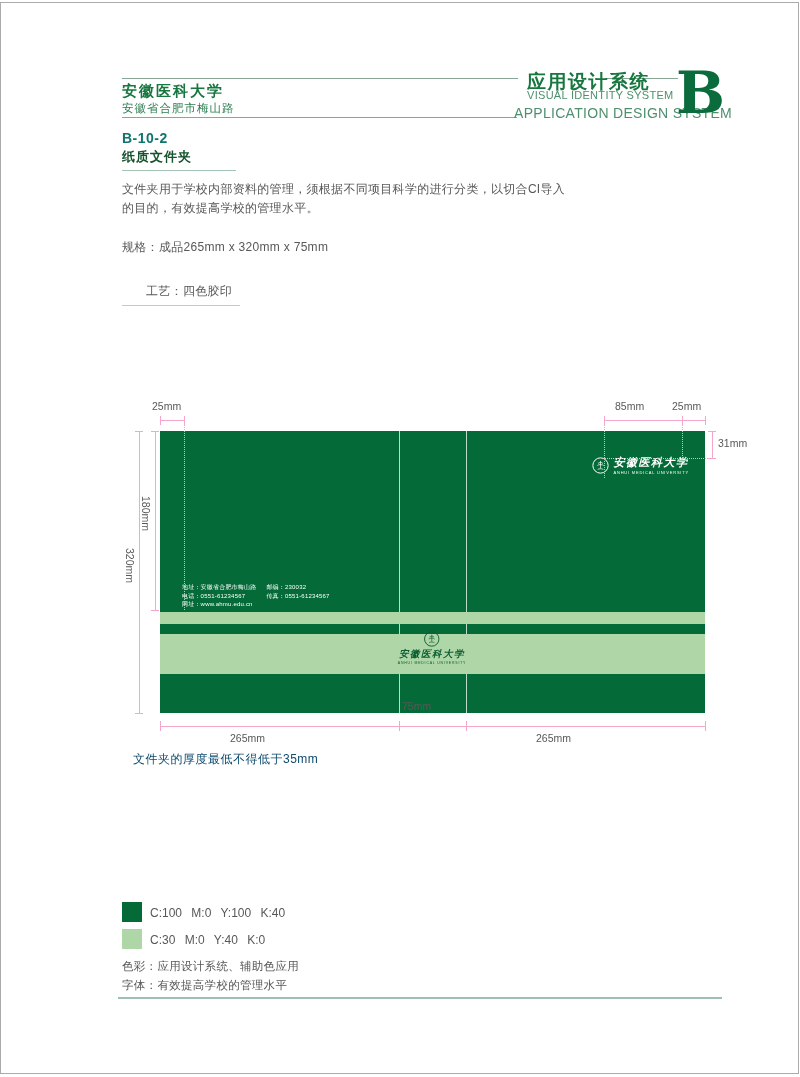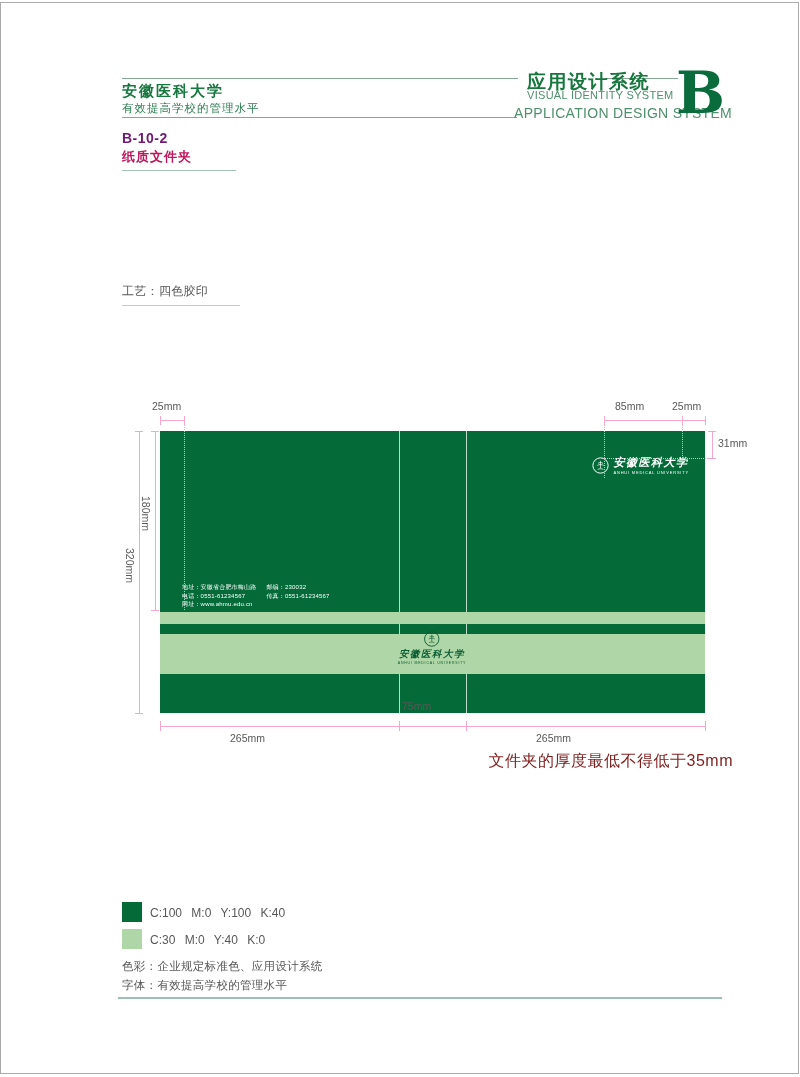--- a/index.html
+++ b/index.html
@@ -10,22 +10,22 @@
 
   
   .hline { position:absolute; height:1px; background:#86a794; }
   .uni-title { position:absolute; left:122px; top:82px; font-size:15px; font-weight:bold; color:#17773f; letter-spacing:2px; }
   .uni-sub { position:absolute; left:122px; top:101px; font-size:11.5px; color:#2e7e52; letter-spacing:1px; }
   .sys-cn { position:absolute; left:527px; top:69px; font-size:19px; font-weight:bold; color:#17773f; letter-spacing:1.5px; }
   .sys-en1 { position:absolute; left:527px; top:89px; font-size:11px; color:#4f8f6d; letter-spacing:0.3px; }
   .sys-en2 { position:absolute; left:514px; top:105px; font-size:14px; color:#4f8f6d; letter-spacing:0.3px; }
   .big-b { position:absolute; left:676px; top:64px; font-family:"DejaVu Serif","Liberation Serif",serif; font-size:58px; font-weight:bold; color:#0a6c3c; line-height:1; }
 
-  .sec-code { position:absolute; left:122px; top:130px; font-size:14px; font-weight:bold; color:#701a75; letter-spacing:0.5px; }
-  .sec-title { position:absolute; left:122px; top:148px; font-size:13px; font-weight:bold; color:#be185d; letter-spacing:1px; }
+  .sec-code { position:absolute; left:122px; top:130px; font-size:14px; font-weight:bold; color:#0f766e; letter-spacing:0.5px; }
+  .sec-title { position:absolute; left:122px; top:148px; font-size:13px; font-weight:bold; color:#14532d; letter-spacing:1px; }
   .sec-line { position:absolute; left:122px; top:170px; width:114px; height:1px; background:#a5c3b4; }
 
   .intro { position:absolute; left:122px; top:180px; width:444px; font-size:12px; color:#595757; line-height:19px; letter-spacing:0.3px; }
   .spec { position:absolute; left:122px; font-size:12px; color:#595757; letter-spacing:0.3px; }
   .spec-line { position:absolute; left:122px; top:305px; width:118px; height:1px; background:#b9cfc4; }
 
   
   .folder { position:absolute; left:160px; top:431px; width:545px; height:282px; background:#046a38; }
   .foldline { position:absolute; top:0; width:1px; height:282px; background:rgba(222,238,226,0.85); }
   .band { position:absolute; left:0; width:545px; background:#aed6a6; }
@@ -41,50 +41,52 @@
   
   .dimh { position:absolute; height:1px; background:#f4a7cb; }
   .dimv { position:absolute; width:1px; background:#f4a7cb; }
   .tickv { position:absolute; width:1px; height:9px; background:#f4a7cb; }
   .tickh { position:absolute; height:1px; width:8px; background:#f4a7cb; }
   .dotv { position:absolute; width:0; border-left:1px dotted #f2aacb; }
   .doth { position:absolute; height:0; border-top:1px dotted #f2aacb; }
   .dlabel { position:absolute; font-size:10.5px; color:#595757; text-align:left; }
   .dlabel.vert { writing-mode:vertical-rl; text-align:left; }
 
-  .caption { position:absolute; left:133px; top:751px; width:600px; text-align:right; font-size:16px; color:#7f1d1d; letter-spacing:0.5px; }
+  .caption { position:absolute; left:133px; top:751px; width:600px; text-align:left; font-size:12px; color:#0c4a6e; letter-spacing:0.5px; }
 
   
   .swatch { position:absolute; left:122px; width:20px; height:20px; }
   .swlabel { position:absolute; left:150px; font-size:12px; color:#595757; word-spacing:6px; }
   .note { position:absolute; left:122px; font-size:11.5px; color:#595757; letter-spacing:0.3px; }
   .bottom-div { position:absolute; left:118px; top:997px; width:604px; height:2px; background:#9ec0b2; }
 </style>
 </head>
 <body>
 
 <div class="page">
   <div class="frame"></div>
 
   <div class="hline" style="left:122px;top:78px;width:396px;"></div>
   <div class="hline" style="left:607px;top:78px;width:71px;"></div>
   <div class="hline" style="left:122px;top:117px;width:395px;"></div>
 
   <div class="uni-title">安徽医科大学</div>
-  <div class="uni-sub">有效提高学校的管理水平</div>
+  <div class="uni-sub">安徽省合肥市梅山路</div>
   <div class="sys-cn">应用设计系统</div>
   <div class="sys-en1">VISUAL IDENTITY SYSTEM</div>
   <div class="sys-en2">APPLICATION DESIGN SYSTEM</div>
   <div class="big-b">B</div>
 
   <div class="sec-code">B-10-2</div>
   <div class="sec-title">纸质文件夹</div>
   <div class="sec-line"></div>
 
-  <div class="spec" style="top:283px;">工艺：四色胶印</div>
+  <div class="intro">文件夹用于学校内部资料的管理，须根据不同项目科学的进行分类，以切合CI导入的目的，有效提高学校的管理水平。</div>
+  <div class="spec" style="top:239px;">规格：成品265mm x 320mm x 75mm</div>
+  <div class="spec" style="top:283px;margin-left:24px;">工艺：四色胶印</div>
   <div class="spec-line"></div>
 
   <div class="folder">
     <div class="foldline" style="left:239px;"></div>
     <div class="foldline" style="left:306px;"></div>
     <div class="band" style="top:181px;height:12px;"></div>
     <div class="band" style="top:203px;height:40px;"></div>
 
     <div class="addr">
       <div>
@@ -157,16 +159,16 @@
   <div class="dlabel" style="left:402px;top:700px;width:60px;">75mm</div>
   <div class="dlabel" style="left:536px;top:732px;width:100px;">265mm</div>
 
   <div class="caption">文件夹的厚度最低不得低于35mm</div>
 
   <div class="swatch" style="top: 902px; background: rgb(4, 106, 56);"></div>
   <div class="swlabel" style="top:906px;">C:100 M:0 Y:100 K:40</div>
   <div class="swatch" style="top: 929px; background: rgb(174, 214, 166);"></div>
   <div class="swlabel" style="top:933px;">C:30 M:0 Y:40 K:0</div>
 
-  <div class="note" style="top:959px;">色彩：企业规定标准色、应用设计系统</div>
+  <div class="note" style="top:959px;">色彩：应用设计系统、辅助色应用</div>
   <div class="note" style="top:978px;">字体：有效提高学校的管理水平</div>
   <div class="bottom-div"></div>
 </div>
 
 </body></html>

